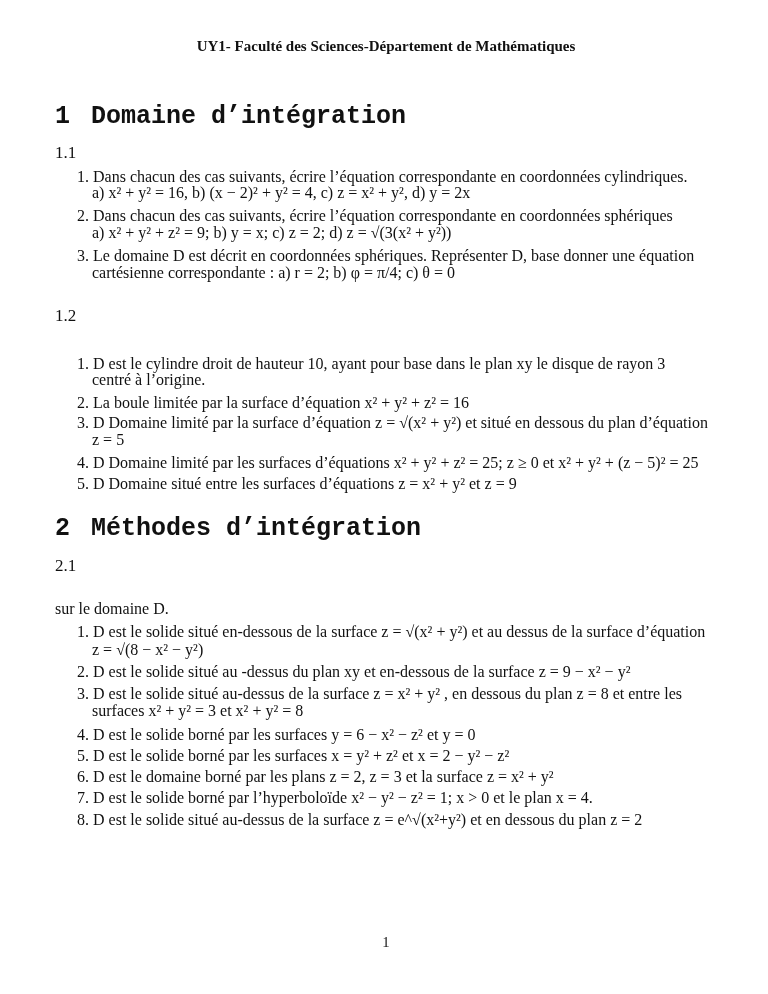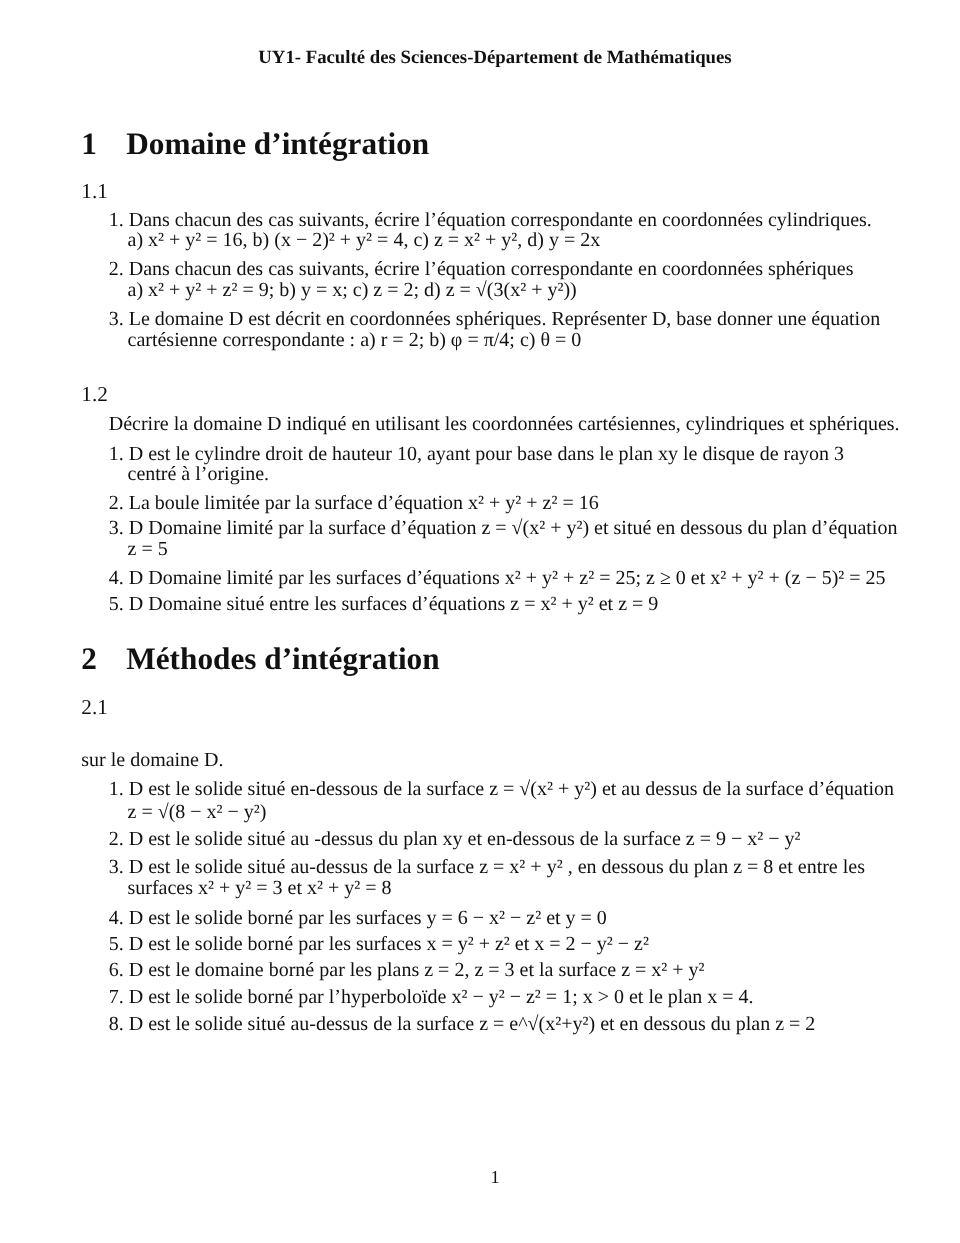--- a/index.html
+++ b/index.html
@@ -1,24 +1,24 @@
 <!DOCTYPE html>
 <html><head>
 <meta charset="utf-8">
 <style>
   html, body { margin: 0; padding: 0; background: #ffffff; }
   body {
     width: 768px; height: 994px; position: relative; overflow: hidden;
     font-family: "DejaVu Serif", "Liberation Serif", serif;
     color: #111;
   }
-  .page { position: absolute; left: 12px; top: 0; width: 740px; height: 994px; }
+  .page { position: absolute; left: 2px; top: 0; width: 740px; height: 994px; }
   .hdr { position: absolute; left: 0; width: 768px; text-align: center;
     font-family: "Liberation Serif", serif; font-weight: bold; font-size: 15px; }
-  .sec { position: absolute; left: 53px; font-family: Liberation Serif, serif;
+  .sec { position: absolute; left: 53px; font-family: Liberation Mono, monospace;
     font-weight: bold; font-size: 25px; }
   .sec .num { display: inline-block; width: 36px; }
   .sub { position: absolute; left: 53px; font-family: "Liberation Serif", serif;
     font-weight: normal; font-size: 17px; }
   .line { position: absolute; font-family: "Liberation Serif", serif; font-size: 16px;
     white-space: nowrap; line-height: 18px; }
   .item { left: 75px; }
   .cont { left: 90px; }
   .pageno { position: absolute; left: 0; width: 768px; top: 934px; text-align: center;
     font-family: "Liberation Serif", serif; font-size: 14.6px; }
@@ -39,21 +39,20 @@
   <div>
     <div class="line item" style="top:168px"><span>1.</span> <span>Dans chacun des cas suivants, écrire l’équation correspondante en coordonnées cylindriques.</span></div>
     <div class="line cont" style="top:184px">a) x² + y² = 16,   b) (x − 2)² + y² = 4,   c) z = x² + y²,   d) y = 2x</div>
     <div class="line item" style="top:207px"><span>2.</span> <span>Dans chacun des cas suivants, écrire l’équation correspondante en coordonnées sphériques</span></div>
     <div class="line cont" style="top:224px">a) x² + y² + z² = 9;   b) y = x;   c) z = 2;   d) z = √(3(x² + y²))</div>
     <div class="line item" style="top:247px"><span>3.</span> <span>Le domaine D est décrit en coordonnées sphériques. Représenter D, base donner une équation</span></div>
     <div class="line cont" style="top:264px">cartésienne correspondante : a) r = 2;   b) φ = π/4;   c) θ = 0</div>
   </div>
 
   <div class="sub" style="top:306px">1.2</div>
-  <div class="line" style="left:75px; top:331px">Décrire la domaine D indiqué en utilisant les coordonnées cartésiennes, cylindriques et sphériques.</div>
 
   <div>
     <div class="line item" style="top:355px"><span>1.</span> <span>D est le cylindre droit de hauteur 10, ayant pour base dans le plan xy le disque de rayon 3</span></div>
     <div class="line cont" style="top:371px">centré à l’origine.</div>
     <div class="line item" style="top:394px"><span>2.</span> <span>La boule limitée par la surface d’équation x² + y² + z² = 16</span></div>
     <div class="line item" style="top:414px"><span>3.</span> <span>D Domaine limité par la surface d’équation z = √(x² + y²) et situé en dessous du plan d’équation</span></div>
     <div class="line cont" style="top:431px">z = 5</div>
     <div class="line item" style="top:454px"><span>4.</span> <span>D Domaine limité par les surfaces d’équations x² + y² + z² = 25; z ≥ 0 et x² + y² + (z − 5)² = 25</span></div>
     <div class="line item" style="top:475px"><span>5.</span> <span>D Domaine situé entre les surfaces d’équations z = x² + y² et z = 9</span></div>
   </div>

